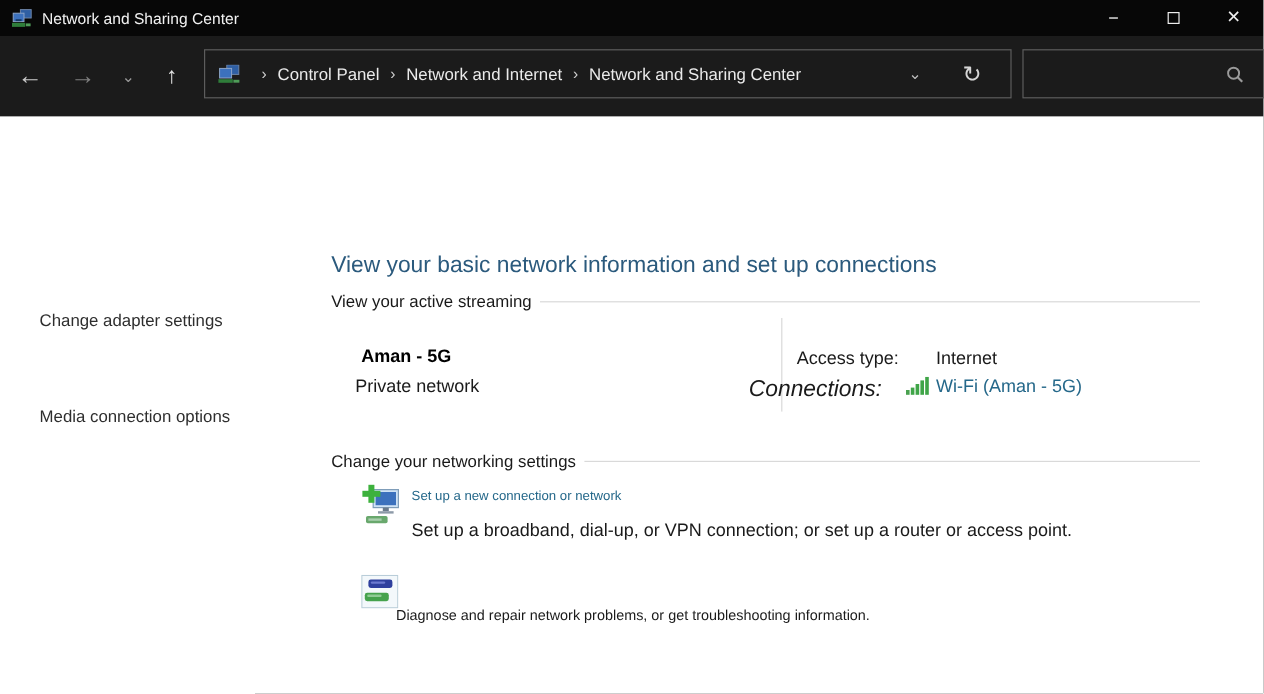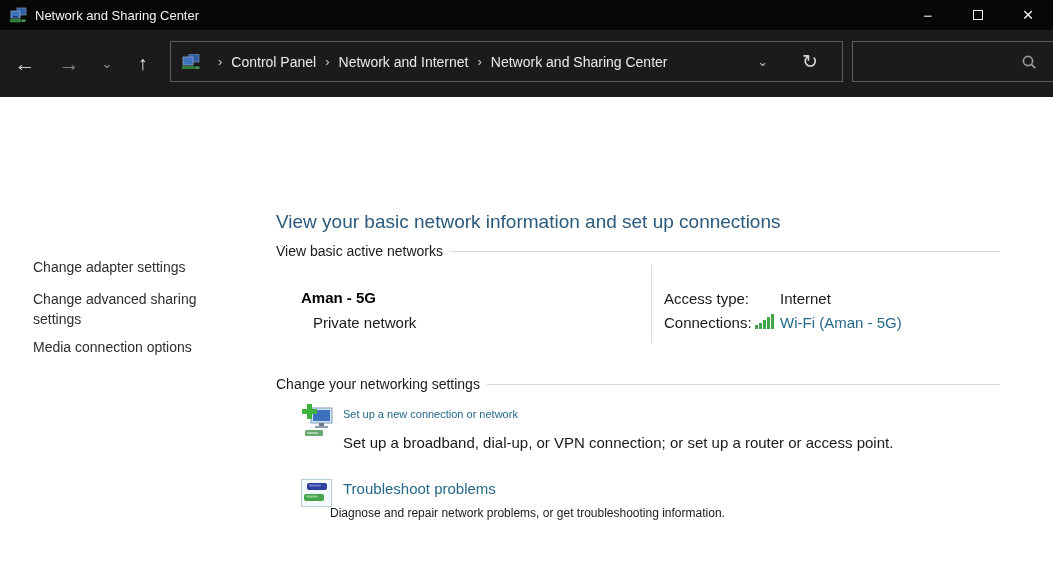--- a/index.html
+++ b/index.html
@@ -46,25 +46,25 @@
 
   .page-title { position:absolute; left:276px; top:102px; font-size:19px; color:#2b5a7d;margin-top:12px; }
 
   .section-row { position:absolute; left:276px; width:724px; display:flex; align-items:center; }
   .section-row .lbl { font-size:14px; color:#191919; white-space:nowrap; }
   .section-row .rule { flex:1; border-top:1px solid #d9d9d9; margin-left:7px; }
   .sec-active { top:146px; }
   .sec-settings { top:279px; }
 
   .net-name { position:absolute; left:301px; top:192px; font-size:15px; font-weight:bold; color:#000; }
-  .net-type { position:absolute; left:313px; top:217px; font-size:15px; color:#1a1a1a; }
+  .net-type { position:absolute; left:296px; top:217px; font-size:15px; color:#1a1a1a; }
   .net-divider { position:absolute; left:651px; top:168px; width:1px; height:78px; background:#d9d9d9; }
   .det-lbl1 { position:absolute; left:664px; top:193px; font-size:15px; color:#1a1a1a; }
   .det-val1 { position:absolute; left:780px; top:193px; font-size:15px; color:#1a1a1a; }
-  .det-lbl2 { position:absolute; left:664px; top:217px; font-size:15px; color:#1a1a1a; }
+  .det-lbl2 { position:absolute; left:624px; top:217px; font-size:19px; color:#1a1a1a;font-style:italic; }
   .signal { position:absolute; left:755px; top:217px; }
   .det-link { position:absolute; left:780px; top:217px; font-size:15px; color:#25688a; cursor:default; }
 
   .task1-icon { position:absolute; left:299px; top:306px; }
   .task1-link { position:absolute; left:343px; top:311px; font-size:11px; color:#25688a; cursor:default; }
   .task1-desc { position:absolute; left:343px; top:337px; font-size:15px; color:#1a1a1a; }
   .task2-icon { position:absolute; left:301px; top:382px; }
   .task2-link { position:absolute; left:343px; top:383px; font-size:15px; color:#25688a; cursor:default; }
   .task2-desc { position:absolute; left:330px; top:409px; font-size:12px; color:#1a1a1a; }
 </style>
@@ -133,27 +133,26 @@
       <svg class="search-icon" width="16" height="16" viewBox="0 0 16 16">
         <circle cx="7" cy="7" r="4.6" fill="none" stroke="#9a9a9a" stroke-width="1.6"></circle>
         <line x1="10.4" y1="10.4" x2="14.2" y2="14.2" stroke="#9a9a9a" stroke-width="1.8"></line>
       </svg>
     </div>
   </div>
 
   <div class="content">
 
     <div class="side-link side-adapter">Change adapter settings</div>
-    <div class="side-link side-advanced">Change advanced sharing settings</div>
     <div class="side-link side-media">Media connection options</div>
 
     <div class="page-title">View your basic network information and set up connections</div>
 
     <div class="section-row sec-active">
-      <span class="lbl">View basic active networks</span>
+      <span class="lbl">View your active streaming</span>
       <span class="rule"></span>
     </div>
 
     <div class="net-name">Aman - 5G</div>
     <div class="net-type">Private network</div>
     <div class="net-divider"></div>
     <div class="det-lbl1">Access type:</div>
     <div class="det-val1">Internet</div>
     <div class="det-lbl2">Connections:</div>
     <svg class="signal" width="21" height="16" viewBox="0 0 21 16">
@@ -183,17 +182,16 @@
     <div class="task1-link">Set up a new connection or network</div>
     <div class="task1-desc">Set up a broadband, dial-up, or VPN connection; or set up a router or access point.</div>
 
     <svg class="task2-icon" width="31" height="28" viewBox="0 0 31 28">
       <rect x="0.5" y="0.5" width="30" height="27" fill="#f3f8fb" stroke="#b9cdd9" stroke-width="1"></rect>
       <rect x="6" y="4" width="20" height="7" rx="2" fill="#2e3f9e"></rect>
       <rect x="8" y="5.5" width="12" height="2" rx="1" fill="#6b79cf"></rect>
       <rect x="3" y="15" width="20" height="7" rx="2" fill="#45a24d"></rect>
       <rect x="5" y="16.5" width="12" height="2" rx="1" fill="#8fcb95"></rect>
     </svg>
-    <div class="task2-link">Troubleshoot problems</div>
     <div class="task2-desc">Diagnose and repair network problems, or get troubleshooting information.</div>
 
   </div>
 </div>
 
 </body></html>

